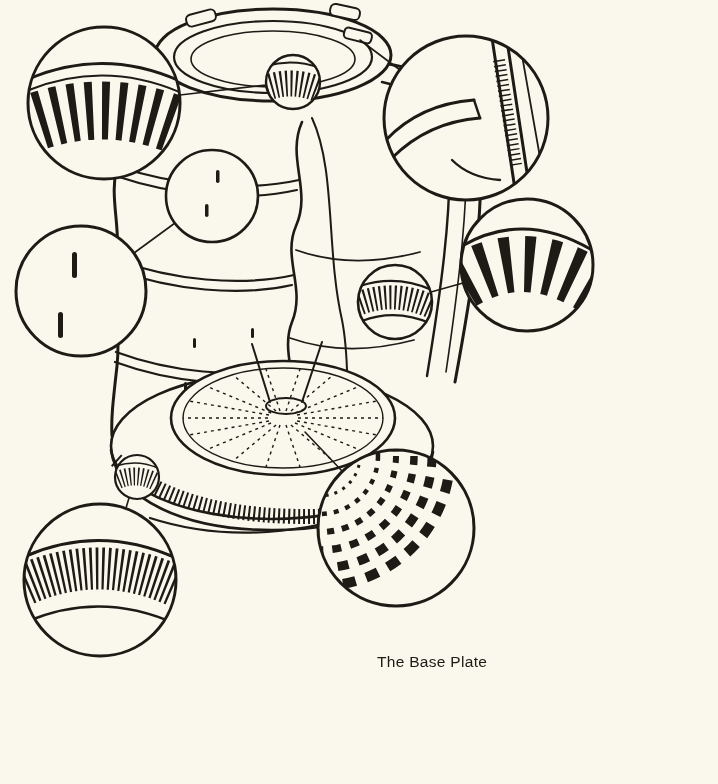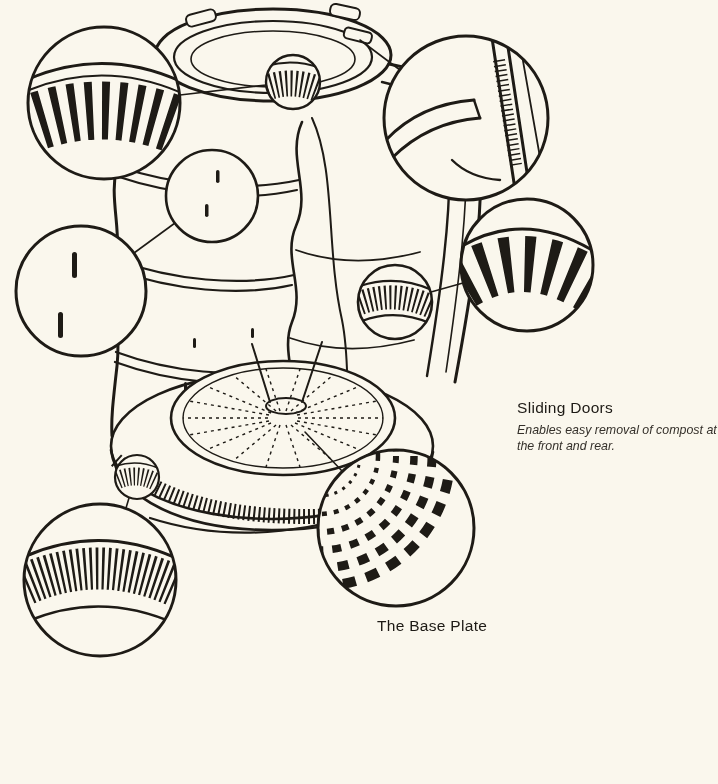--- a/index.html
+++ b/index.html
@@ -243,22 +243,18 @@
   <g>
     <circle class="fillbg" cx="137" cy="477" r="22"></circle>
     <g clip-path="url(#c10)">
       <path class="ln o16" d="M 116,466 Q 137,459 158,468"></path>
       <path class="ln comb" stroke-width="18" stroke-dasharray="1.5 2.5" d="M 118,480 Q 137,472 156,482"></path>
     </g>
     <circle class="ln o22" cx="137" cy="477" r="22"></circle>
   </g>
 </svg>
 
-<div class="callout" style="left:517px;top:399px;width:202px">
-  <h2>Sliding Doors</h2>
-  <p>Enables easy removal of compost at the front and rear.</p>
-</div>
-
-<div class="callout" style="left:377px;top:617px;width:188px">
+
+<div class="callout" style="left:377px;top:653px;width:188px">
   <h2>The Base Plate</h2>
 </div>
 
 </div>
 
 </body></html>

